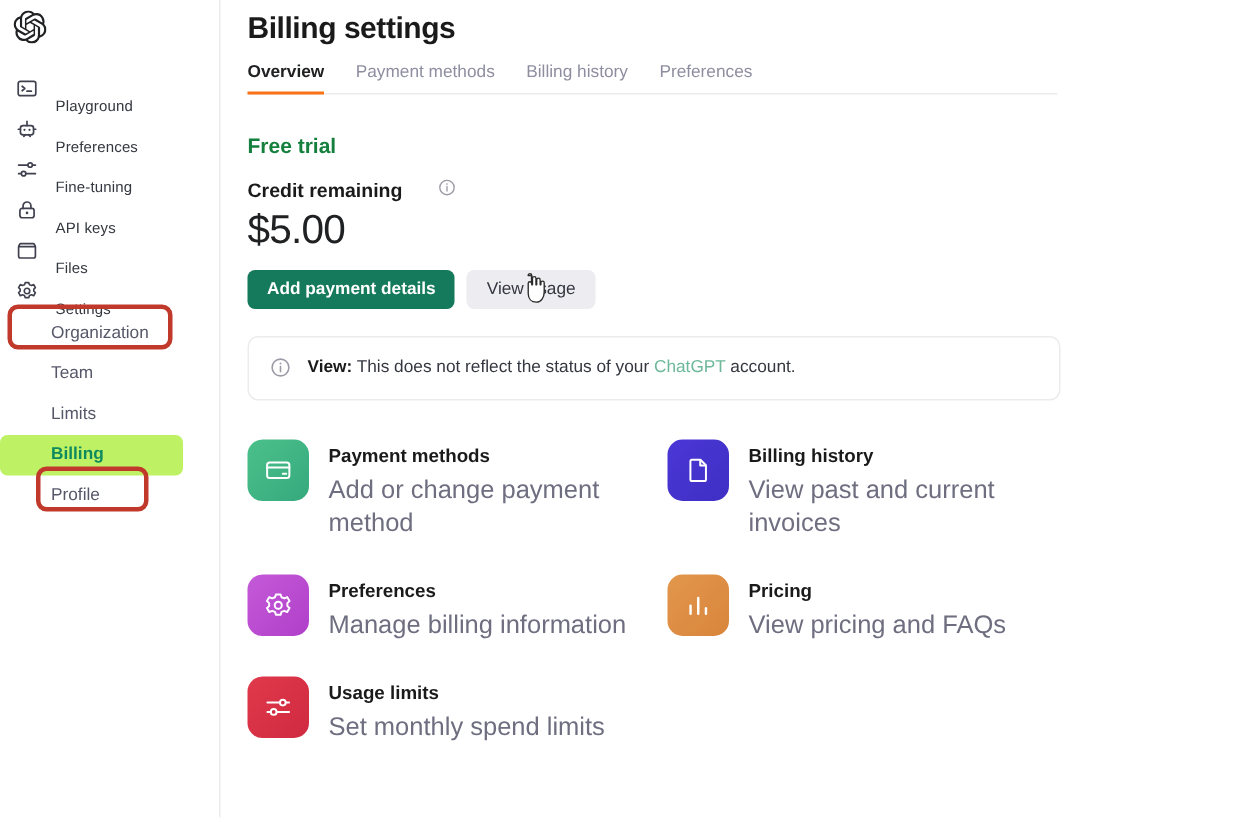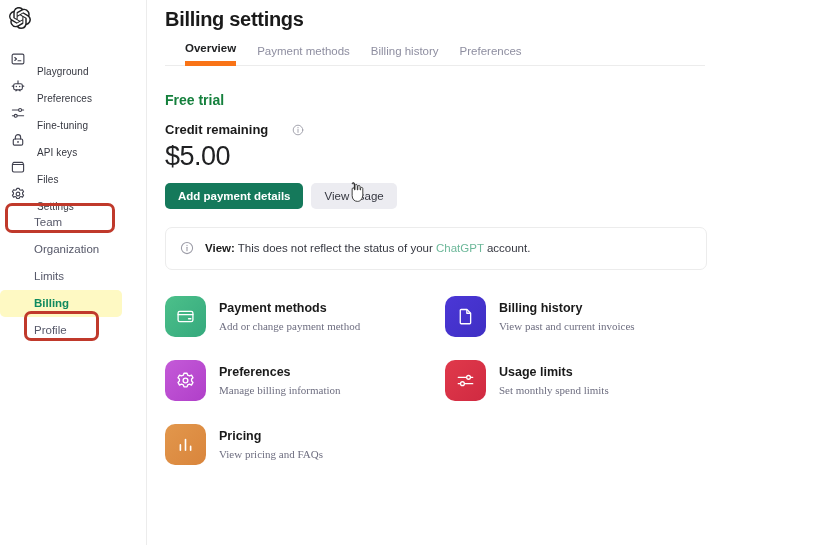--- a/index.html
+++ b/index.html
@@ -77,21 +77,21 @@
     padding-left: 34px;
     cursor: pointer;
   }
   .subnav-item .sub-label {
     font-size: 11.5px;
     color: #565869;
     line-height: 1;
     white-space: nowrap;
   }
   .subnav-item.active {
-    background: #fef9c3;
+    background: #bef264;
     border-radius: 5px;
     margin-right: 24px;
   }
   .subnav-item.active .sub-label {
     color: #0f8a5f;
     font-weight: bold;
   }
 
   
   .annot {
@@ -134,33 +134,32 @@
     padding-bottom: 7px;
     cursor: pointer;
     white-space: nowrap;
     border-bottom: 2px solid transparent;
     position: relative;
     top: 1px;
   }
   .tab.active {
     color: #202123;
     font-weight: bold;
-    border-bottom: 5px solid #f97316;
-    margin-left: 20px;
+    border-bottom: 2px solid #f97316;
   }
 
   .section-title {
     font-size: 14px;
     font-weight: bold;
     color: #15803d;
     margin-top: 26px;
   }
   .credit-row {
     display: flex;
-    align-items: center;
+    align-items: flex-start;
     gap: 24px;
     margin-top: 14px;
   }
   .credit-label {
     font-size: 13px;
     font-weight: bold;
     color: #1a1a1a;
   }
   .info-icon {
     width: 12px; height: 12px;
@@ -253,25 +252,24 @@
   }
   .card-icon svg { display: block; }
   .card-text { padding-top: 2px; }
   .card-title {
     font-size: 12.5px;
     font-weight: bold;
     color: #1a1a1a;
     line-height: 1.3;
   }
   .card-sub {
-    font-size: 11px;
+    font-size: 17px;
     color: #6e6e80;
     margin-top: 3px;
     line-height: 1.3;
-    font-family: Liberation Serif, serif;
   }
 
   
   .cursor {
     position: absolute;
     left: 201px;
     top: 182px;
     width: 16px;
     height: 20px;
     z-index: 40;
@@ -355,24 +353,24 @@
           <svg width="14" height="14" viewBox="0 0 16 16" fill="none" stroke="#40414f" stroke-width="1.25" stroke-linejoin="round">
             <path d="M6.7 1.6h2.6l.6 1.6 1.6.6 1.6-.7 1.3 2.3-1.2 1.1v1.7l1.2 1.1-1.3 2.3-1.6-.7-1.6.6-.6 1.6H6.7l-.6-1.6-1.6-.6-1.6.7-1.3-2.3 1.2-1.1V6.5L1.6 5.4l1.3-2.3 1.6.7 1.6-.6.6-1.6Z"></path>
             <circle cx="8" cy="8" r="2.1"></circle>
           </svg>
         </span>
         <span class="nav-label">Settings</span>
       </div>
 
       <div class="subnav">
         <div class="subnav-item">
-          <span class="sub-label">Team</span>
+          <span class="sub-label">Organization</span>
         </div>
         <div class="subnav-item">
-          <span class="sub-label">Organization</span>
+          <span class="sub-label">Team</span>
         </div>
         <div class="subnav-item">
           <span class="sub-label">Limits</span>
         </div>
         <div class="subnav-item active">
           <span class="sub-label">Billing</span>
         </div>
         <div class="subnav-item">
           <span class="sub-label">Profile</span>
         </div>
@@ -462,45 +460,45 @@
             <circle cx="10" cy="10" r="2.5"></circle>
           </svg>
         </span>
         <span class="card-text">
           <span class="card-title">Preferences</span>
           <span class="card-sub" style="display:block">Manage billing information</span>
         </span>
       </div>
 
       <div class="card">
+        <span class="card-icon" style="background:linear-gradient(135deg,#e2974c,#d9853c)">
+          <svg width="19" height="19" viewBox="0 0 20 20" fill="none" stroke="#ffffff" stroke-width="1.7" stroke-linecap="round">
+            <path d="M4.6 16V10.4M10 16V4.8M15.4 16v-4"></path>
+          </svg>
+        </span>
+        <span class="card-text">
+          <span class="card-title">Pricing</span>
+          <span class="card-sub" style="display:block">View pricing and FAQs</span>
+        </span>
+      </div>
+
+      <div class="card">
         <span class="card-icon" style="background:linear-gradient(135deg,#e0394b,#d02a41)">
           <svg width="19" height="19" viewBox="0 0 20 20" fill="none" stroke="#ffffff" stroke-width="1.4" stroke-linecap="round">
             <path d="M2.4 6.7h15.2M2.4 13.3h15.2"></path>
             <circle cx="13.2" cy="6.7" r="2" fill="#d02a41"></circle>
             <circle cx="6.8" cy="13.3" r="2" fill="#d02a41"></circle>
           </svg>
         </span>
         <span class="card-text">
           <span class="card-title">Usage limits</span>
           <span class="card-sub" style="display:block">Set monthly spend limits</span>
         </span>
       </div>
 
-      <div class="card">
-        <span class="card-icon" style="background:linear-gradient(135deg,#e2974c,#d9853c)">
-          <svg width="19" height="19" viewBox="0 0 20 20" fill="none" stroke="#ffffff" stroke-width="1.7" stroke-linecap="round">
-            <path d="M4.6 16V10.4M10 16V4.8M15.4 16v-4"></path>
-          </svg>
-        </span>
-        <span class="card-text">
-          <span class="card-title">Pricing</span>
-          <span class="card-sub" style="display:block">View pricing and FAQs</span>
-        </span>
-      </div>
-
     </div>
 
     <span class="cursor">
       <svg width="16" height="20" viewBox="0 0 16 20" fill="#ffffff" stroke="#2b2b2b" stroke-width="0.9" stroke-linejoin="round">
         <path d="M4.1 1.7c0-.7.55-1.2 1.2-1.2s1.2.5 1.2 1.2v6.2h.5V3.6c0-.65.5-1.15 1.15-1.15S9.3 2.95 9.3 3.6v4.3h.5V4.6c0-.65.5-1.15 1.15-1.15s1.15.5 1.15 1.15v3.3h.5V6.5c0-.6.5-1.1 1.1-1.1s1.1.5 1.1 1.1v6.1c0 3.6-2 6.8-5.2 6.8-3.3 0-5.45-2.2-5.45-5.8V6.9c0-.62.5-1.1 1.1-1.1s1.1.48 1.1 1.1V1.7Z"></path>
       </svg>
     </span>
 
   </main>
 </div>

